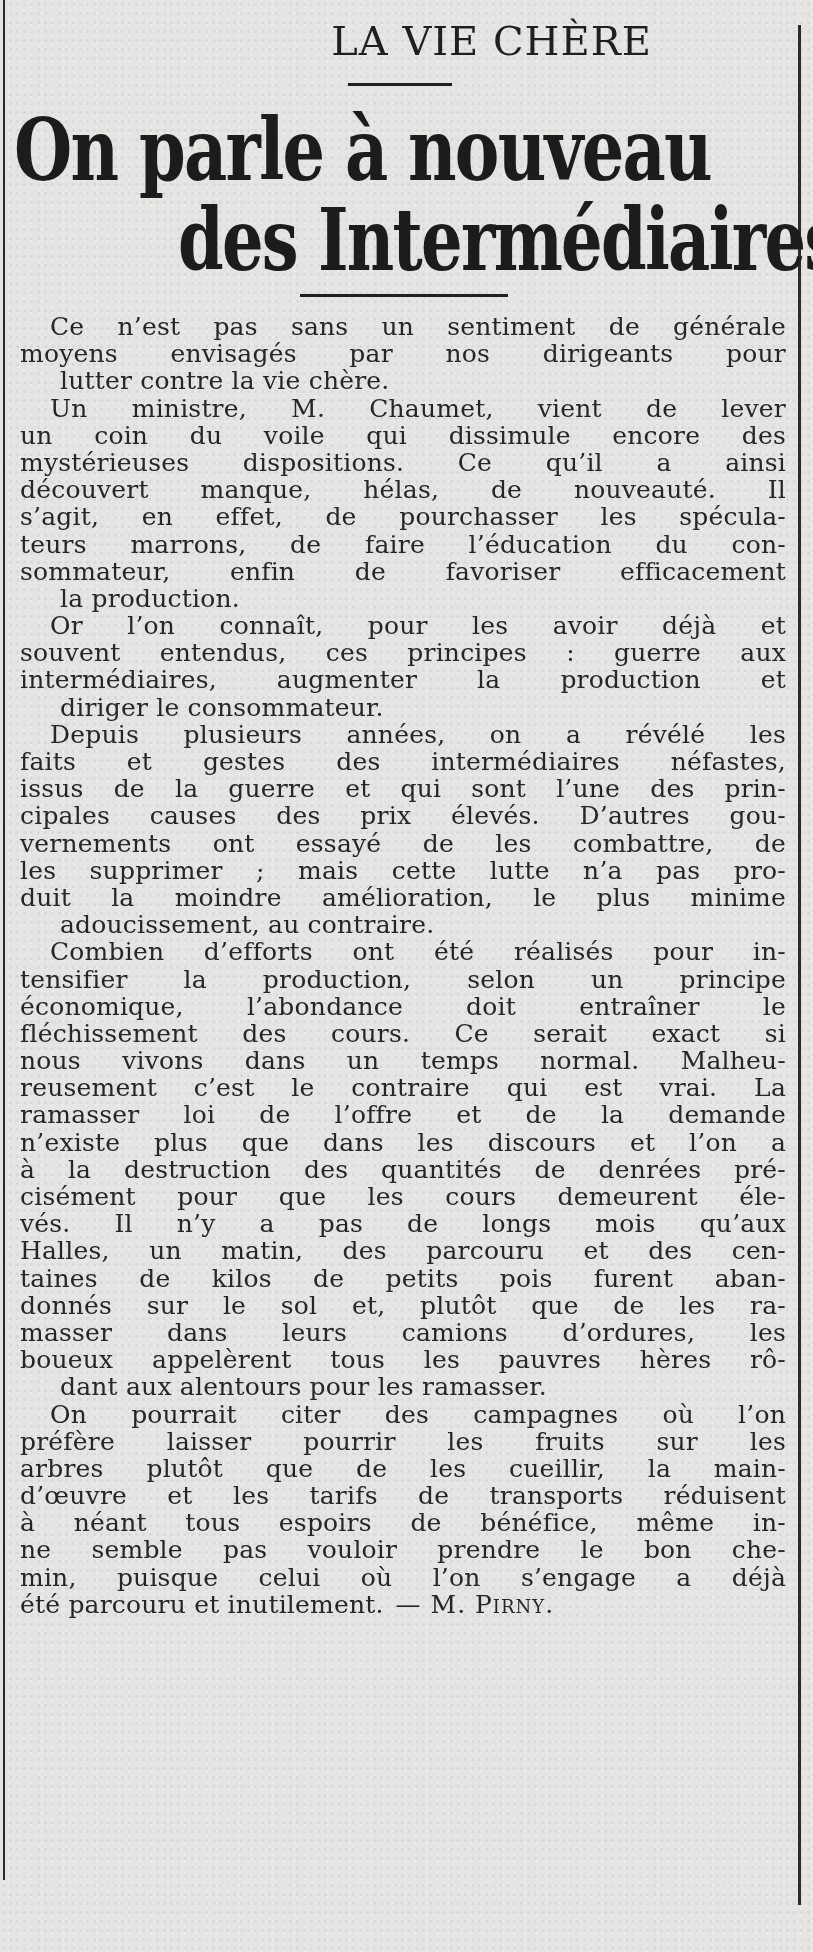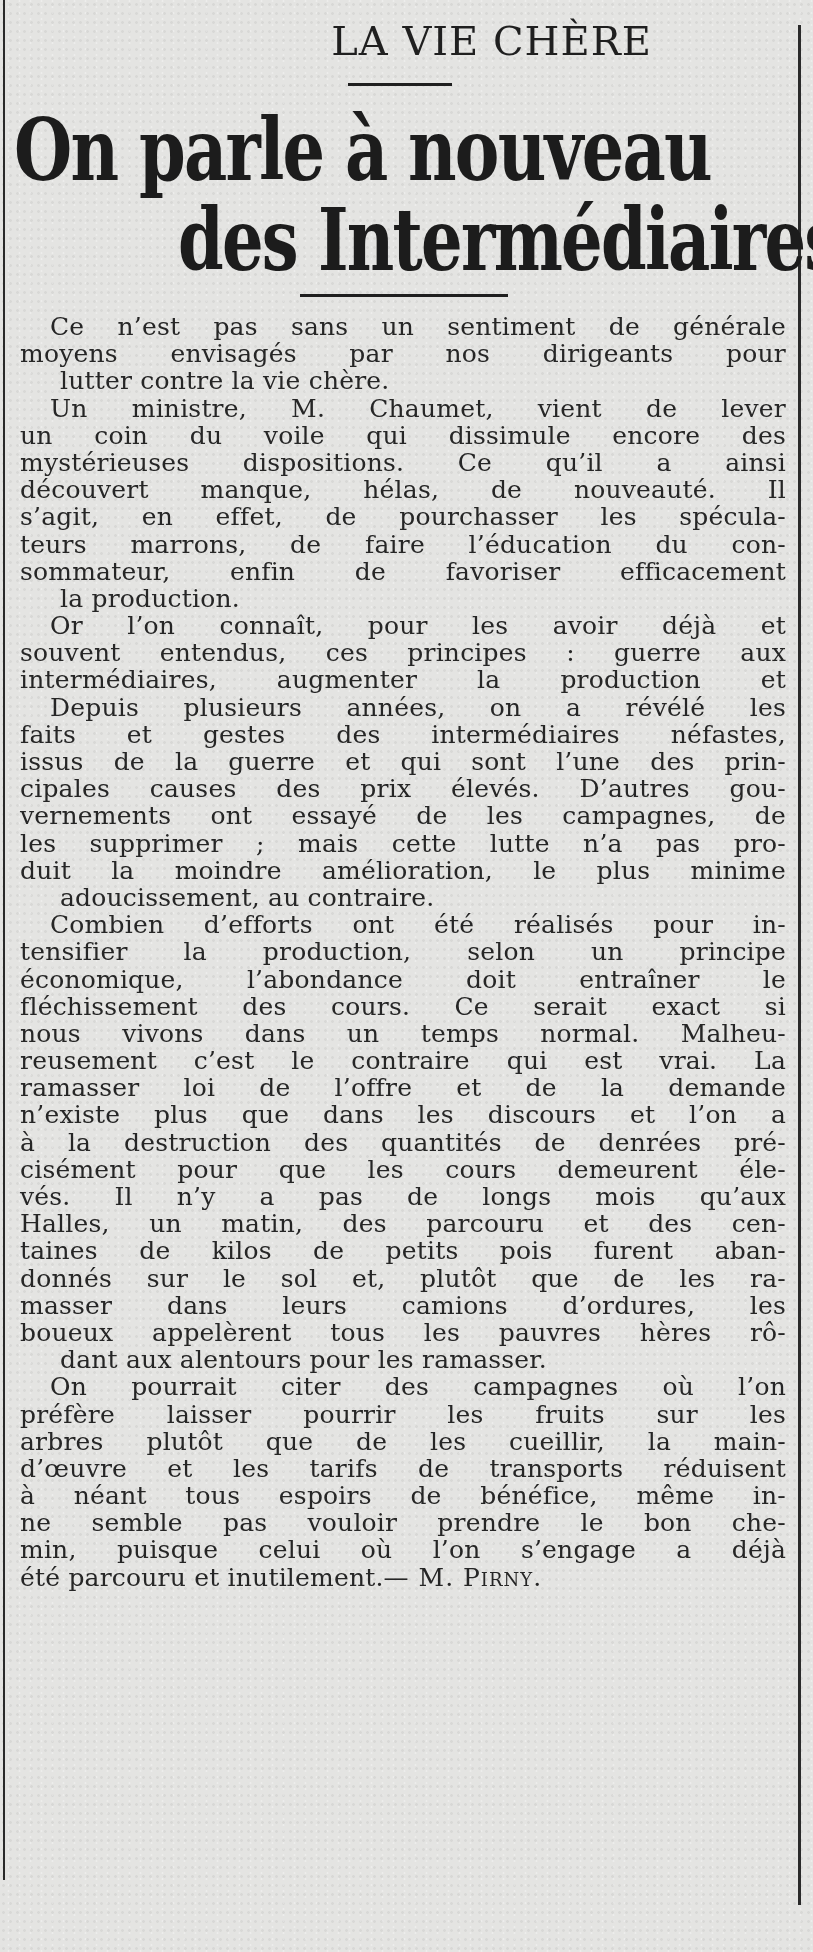--- a/index.html
+++ b/index.html
@@ -104,20 +104,21 @@
   .line.last {
     text-align-last: left;
     margin-left: 40px;
   }
   .line.signature-line {
     text-align-last: left;
   }
   .signature {
     font-variant: small-caps;
     letter-spacing: 1px;
+    margin-left: 12px;
   }
 </style>
 </head>
 <body>
 
 <div class="paper-noise"></div>
 <div class="rule-left"></div>
 <div class="rule-right"></div>
 
 <div class="kicker">LA VIE CHÈRE</div>
@@ -143,28 +144,29 @@
     <div class="line">s’agit, en effet, de pourchasser les spécula-</div>
     <div class="line">teurs marrons, de faire l’éducation du con-</div>
     <div class="line">sommateur, enfin de favoriser efficacement</div>
     <div class="line last">la production.</div>
   </div>
 
   <div>
     <div class="line indent">Or l’on connaît, pour les avoir déjà et</div>
     <div class="line">souvent entendus, ces principes : guerre aux</div>
     <div class="line">intermédiaires, augmenter la production et</div>
+    <div class="line last">diriger le consommateur.</div>
   </div>
 
   <div>
     <div class="line indent">Depuis plusieurs années, on a révélé les</div>
     <div class="line">faits et gestes des intermédiaires néfastes,</div>
     <div class="line">issus de la guerre et qui sont l’une des prin-</div>
     <div class="line">cipales causes des prix élevés. D’autres gou-</div>
-    <div class="line">vernements ont essayé de les campagnes, de</div>
+    <div class="line">vernements ont essayé de les combattre, de</div>
     <div class="line">les supprimer ; mais cette lutte n’a pas pro-</div>
     <div class="line">duit la moindre amélioration, le plus minime</div>
     <div class="line last">adoucissement, au contraire.</div>
   </div>
 
   <div>
     <div class="line indent">Combien d’efforts ont été réalisés pour in-</div>
     <div class="line">tensifier la production, selon un principe</div>
     <div class="line">économique, l’abondance doit entraîner le</div>
     <div class="line">fléchissement des cours. Ce serait exact si</div>

